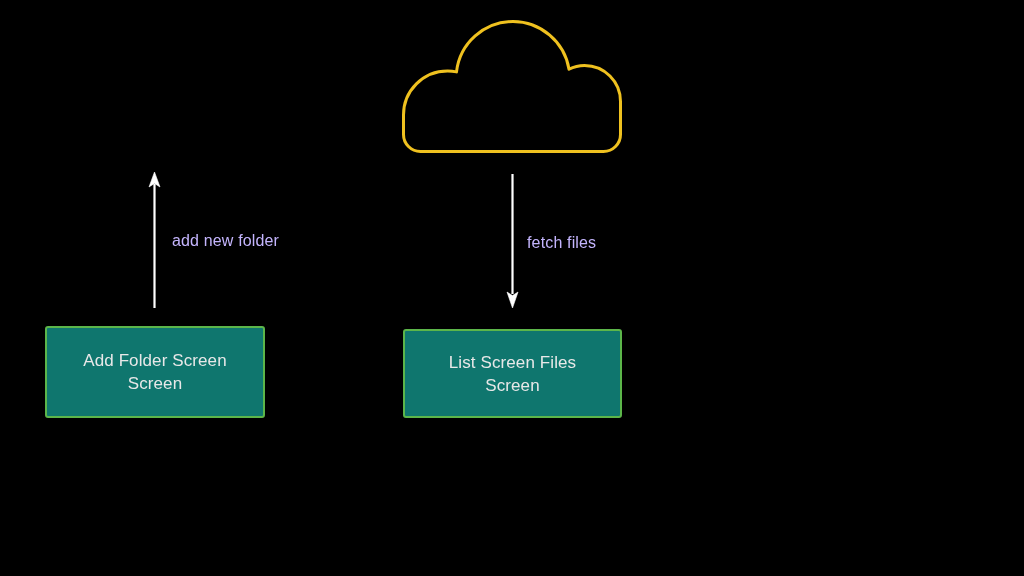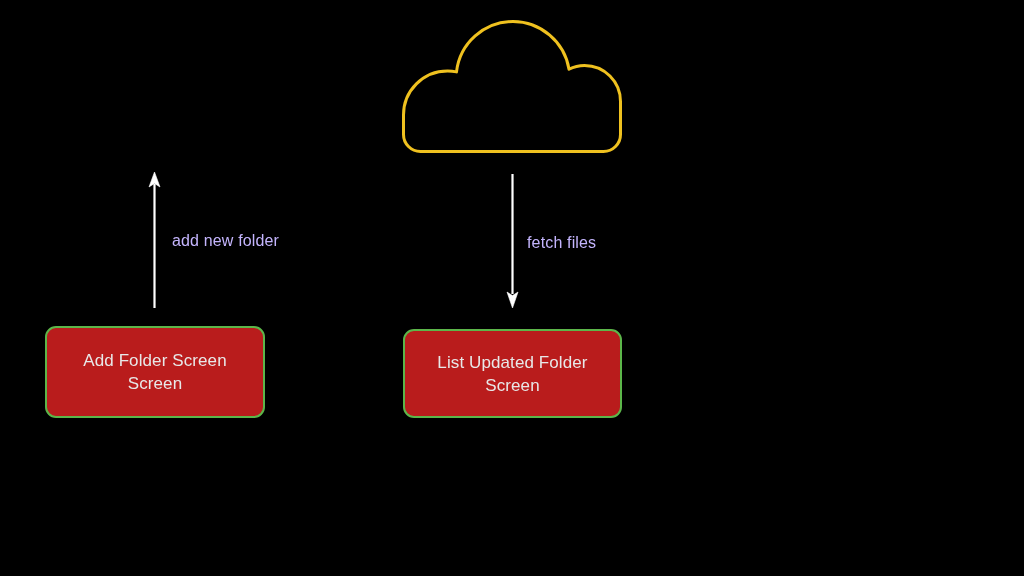--- a/index.html
+++ b/index.html
@@ -36,22 +36,22 @@
     width: 228px;
     height: 146px;
     overflow: visible;
   }
 
   
   .screen-box {
     position: absolute;
     box-sizing: border-box;
     border: 2px solid #5CB64A;
-    border-radius: 11px;
-    background: #b91c1c;
+    border-radius: 3px;
+    background: #0f766e;
     display: flex;
     align-items: center;
     justify-content: center;
     text-align: center;
   }
   .screen-box .box-label {
     color: #E8E8E8;
     font-size: 17px;
     line-height: 23px;
     font-weight: 400;
@@ -150,17 +150,17 @@
     </svg>
   </div>
   <div class="edge-label" id="label-fetch-files">fetch files</div>
 
   <div class="screen-box" id="box-add-folder">
     <span class="box-label">Add Folder Screen
 Screen</span>
   </div>
 
   <div class="screen-box" id="box-list-files">
-    <span class="box-label">List Updated Folder
+    <span class="box-label">List Screen Files
 Screen</span>
   </div>
 
 </div>
 
 </body></html>

